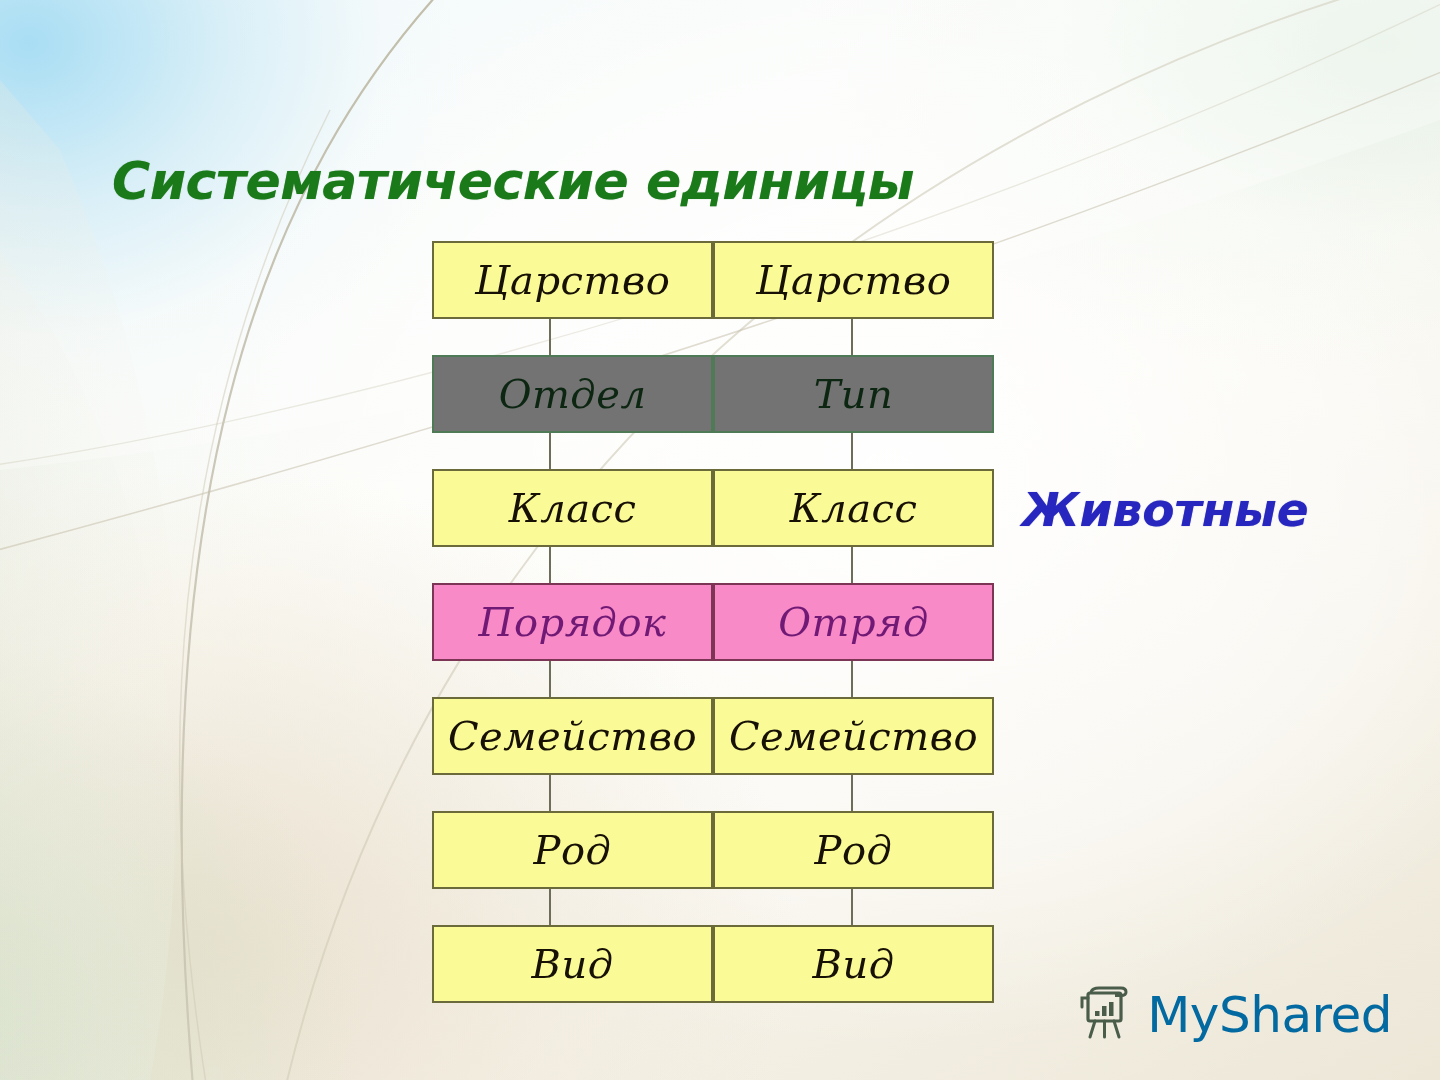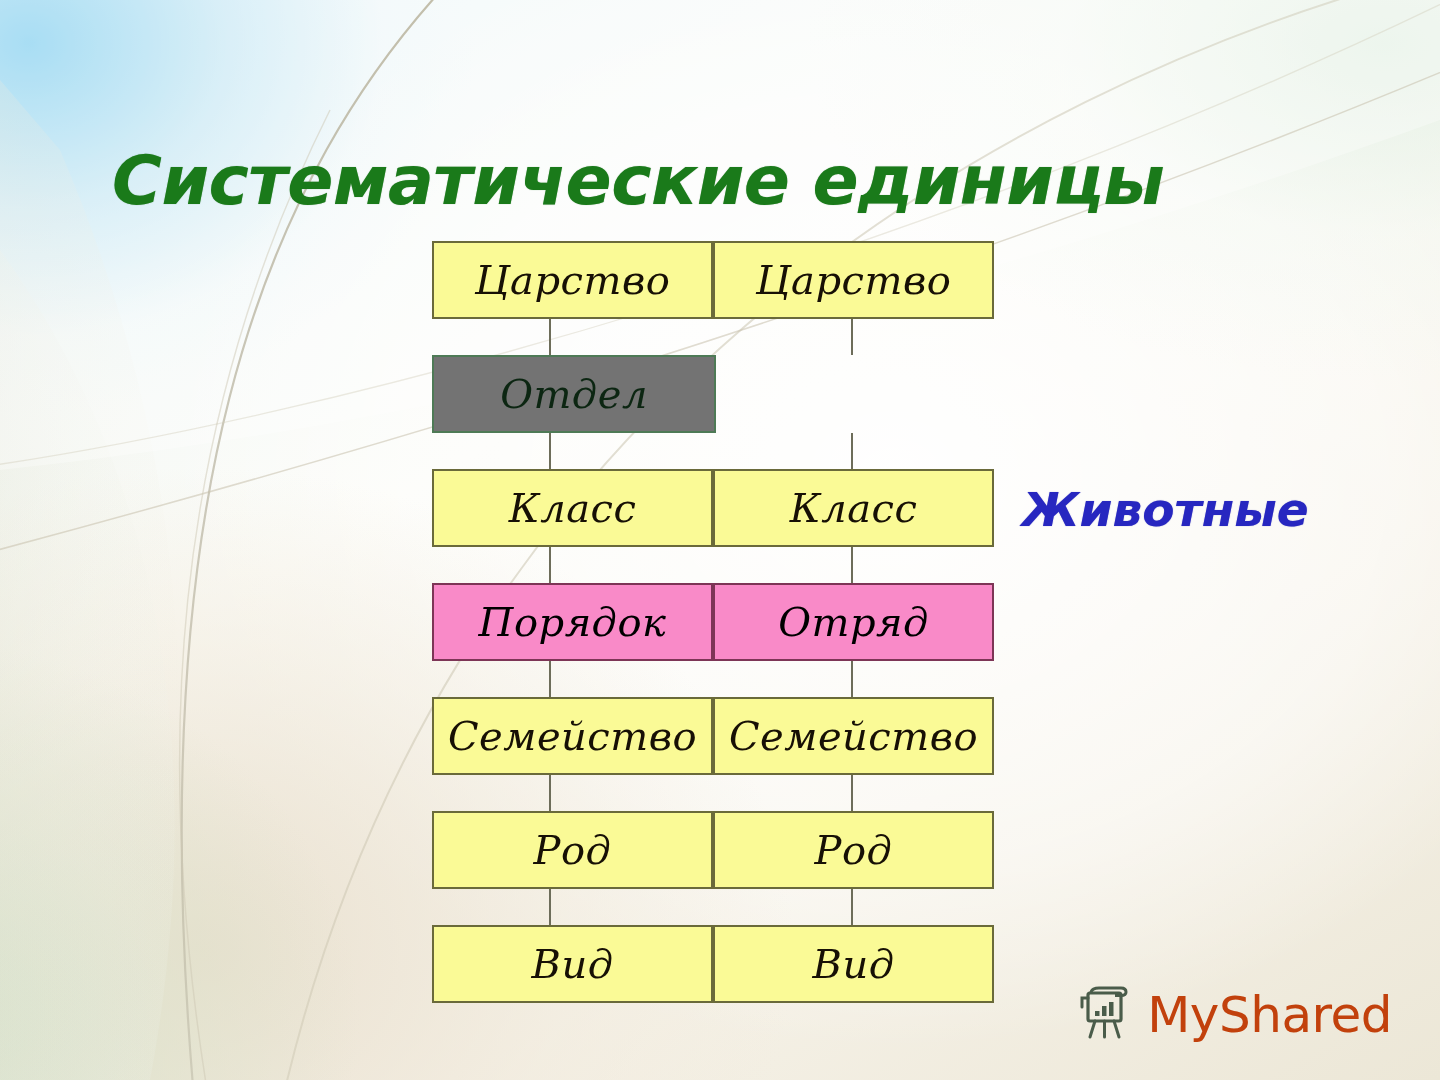--- a/index.html
+++ b/index.html
@@ -41,21 +41,21 @@
   
   #title {
     position: absolute;
     left: 112px;
     top: 138px;
     width: 1230px;
     z-index: 5;
     font-family: "DejaVu Sans", sans-serif;
     font-style: italic;
     font-weight: bold;
-    font-size: 68px;
+    font-size: 52px;
     line-height: 86px;
     letter-spacing: -0.5px;
     color: #1a7a1a;
     white-space: nowrap;
     text-shadow: 0 0 1px rgba(16,100,16,0.45);
   }
 
   
   .side-label {
     position: absolute;
@@ -107,21 +107,21 @@
   .rank-label {
     font-family: "DejaVu Serif", serif;
     font-style: italic;
     font-size: 40px;
     line-height: 44px;
     color: #171005;
     white-space: nowrap;
     letter-spacing: 0.5px;
   }
   .rank-box.green .rank-label { color: #0c2612; }
-  .rank-box.pink  .rank-label { color: #000000; }
+  .rank-box.pink  .rank-label { color: #701a75; }
 
   
   .connector {
     position: absolute;
     width: 2px;
     height: 36px;
     background: #6d6d5a;
     top: 78px;
   }
   .connector.left  { left: 141px; }
@@ -134,21 +134,21 @@
     bottom: 34px;
     z-index: 6;
     display: flex;
     align-items: center;
     gap: 12px;
   }
   #logo .logo-text {
     font-family: "DejaVu Sans", sans-serif;
     font-size: 50px;
     line-height: 54px;
-    color: #c2410c;
+    color: #0369a1;
     letter-spacing: -0.5px;
   }
 </style>
 </head>
 <body>
 
 <div id="slide">
 
   <div class="bg-layer bg-base"></div>
 
@@ -198,20 +198,23 @@
       <div class="rank-box">
         <span class="rank-label">Царство</span>
       </div>
       <div class="connector left"></div>
       <div class="connector right"></div>
     </div>
 
     <div class="rank-row">
       <div class="rank-box green">
         <span class="rank-label">Отдел</span>
+      </div>
+      <div class="rank-box green">
+        <span class="rank-label">Тип</span>
       </div>
       <div class="connector left"></div>
       <div class="connector right"></div>
     </div>
 
     <div class="rank-row">
       <div class="rank-box">
         <span class="rank-label">Класс</span>
       </div>
       <div class="rank-box">

